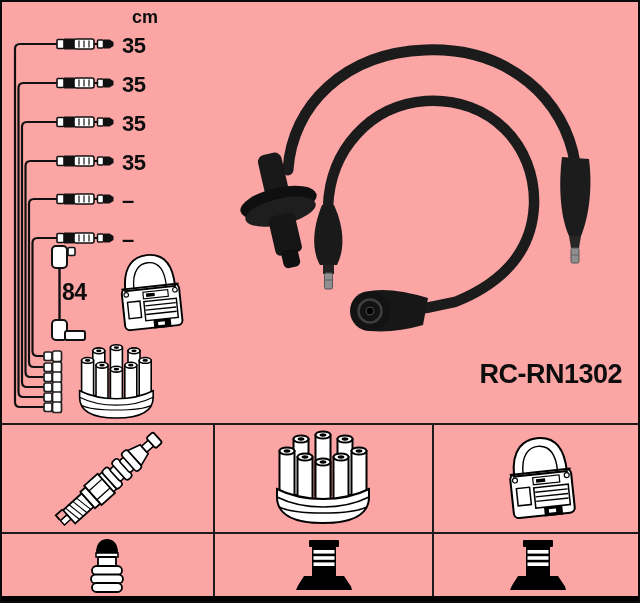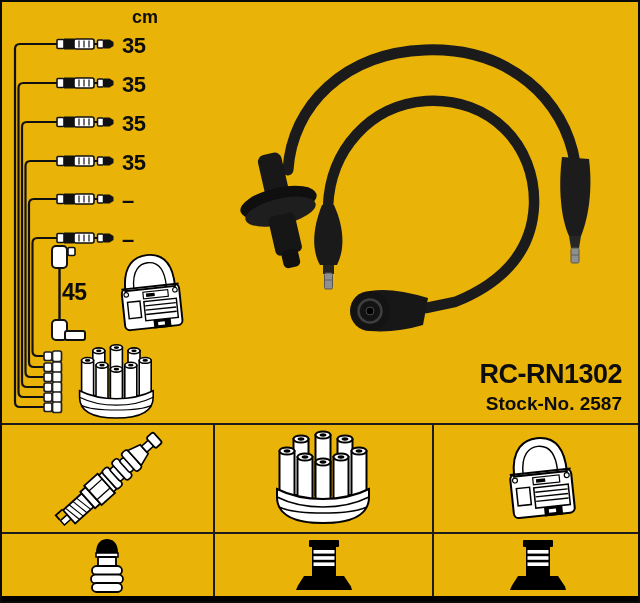--- a/index.html
+++ b/index.html
@@ -1,16 +1,16 @@
 <!DOCTYPE html>
 <html><head>
 <meta charset="utf-8">
 <style>
   html,body{margin:0;padding:0;background:#ccc;font-family:"Liberation Sans",sans-serif;}
-  #stage{position:relative;width:640px;height:603px;background:#eab308;border:2px solid #0a0a0a;
+  #stage{position:relative;width:640px;height:603px;background:#fca5a5;border:2px solid #0a0a0a;
          box-sizing:border-box;overflow:hidden;}
   .abs{position:absolute;}
   .lbl{position:absolute;font-weight:700;color:#0d0d0d;white-space:nowrap;}
   .cm-hdr{font-size:18px;}
   .len{font-size:22px;width:40px;text-align:left;letter-spacing:-0.5px;}
   .len45{font-size:23px;}
   .pn-block{position:absolute;right:16px;top:356px;text-align:right;line-height:1.25;color:#0d0d0d;}
   .pn{font-size:27px;font-weight:700;letter-spacing:-0.5px;display:block;}
   .stock{font-size:19px;font-weight:700;display:block;}
   .gridline{position:absolute;background:#1c1c1c;}
@@ -182,21 +182,21 @@
     </g>
   </svg>
 
   <span class="lbl cm-hdr abs" style="left:123px;top:5px;width:40px;text-align:center">cm</span>
   <span class="lbl len" style="left:120px;top:31px">35</span>
   <span class="lbl len" style="left:120px;top:70px">35</span>
   <span class="lbl len" style="left:120px;top:109px">35</span>
   <span class="lbl len" style="left:120px;top:148px">35</span>
   <span class="lbl len" style="left:120px;top:186px">–</span>
   <span class="lbl len" style="left:120px;top:225px">–</span>
-  <span class="lbl len len45" style="left:60px;top:277px">45</span>
+  <span class="lbl len len45" style="left:60px;top:277px">84</span>
 
   <svg class="abs" style="left:228px;top:3px" width="405" height="340" viewBox="0 0 405 340">
 
     <path d="M58,165 C62,100 115,48 195,45 C280,42 335,95 345,158" fill="none" stroke="#1b1b1b" stroke-width="11" stroke-linecap="round"></path>
 
     <path d="M98,202 C100,145 140,100 196,96 C260,92 306,140 304,200 C302,248 272,278 225,297 L196,303" fill="none" stroke="#1b1b1b" stroke-width="10.5" stroke-linecap="round"></path>
 
     <g transform="rotate(-13 48 200)">
       <rect x="38" y="148" width="24" height="44" rx="7" fill="#181818"></rect>
       <ellipse cx="49" cy="198" rx="39" ry="15" fill="#0f0f0f"></ellipse>
@@ -222,21 +222,20 @@
     <g>
       <path d="M140,286 Q162,282 198,293 L193,320 Q166,328 140,326 Z" fill="#171717"></path>
       <circle cx="140" cy="306" r="20" fill="#131313"></circle>
       <circle cx="140" cy="306" r="11.5" fill="none" stroke="#3f3f3f" stroke-width="2.5"></circle>
       <circle cx="140" cy="306" r="4" fill="#000" stroke="#4a4a4a" stroke-width="1"></circle>
     </g>
   </svg>
 
   <div class="pn-block">
     <span class="pn">RC-RN1302</span>
-    <span class="stock">Stock-No. 2587</span>
   </div>
 
   <div class="gridline" style="left:0;top:421px;width:636px;height:2px"></div>
   <div class="gridline" style="left:211px;top:421px;width:2px;height:178px"></div>
   <div class="gridline" style="left:430px;top:421px;width:2px;height:178px"></div>
   <div class="gridline" style="left:0;top:530px;width:636px;height:2px"></div>
   <div class="gridline" style="left:0;top:594px;width:636px;height:5px;background:#000"></div>
 
   <svg class="abs" style="left:40px;top:426px" width="140" height="102" viewBox="0 0 140 102">
     <g transform="translate(68,52) rotate(-42) translate(-66,-15)">

